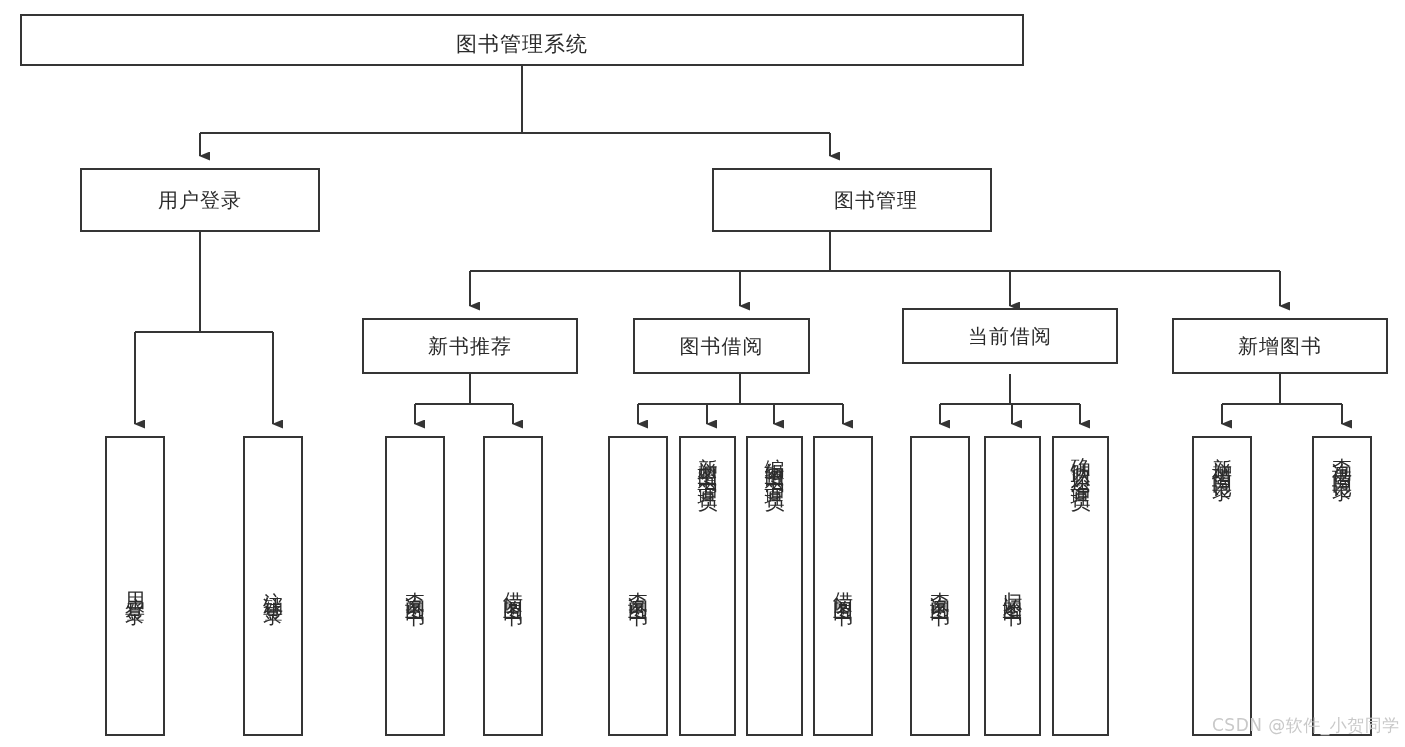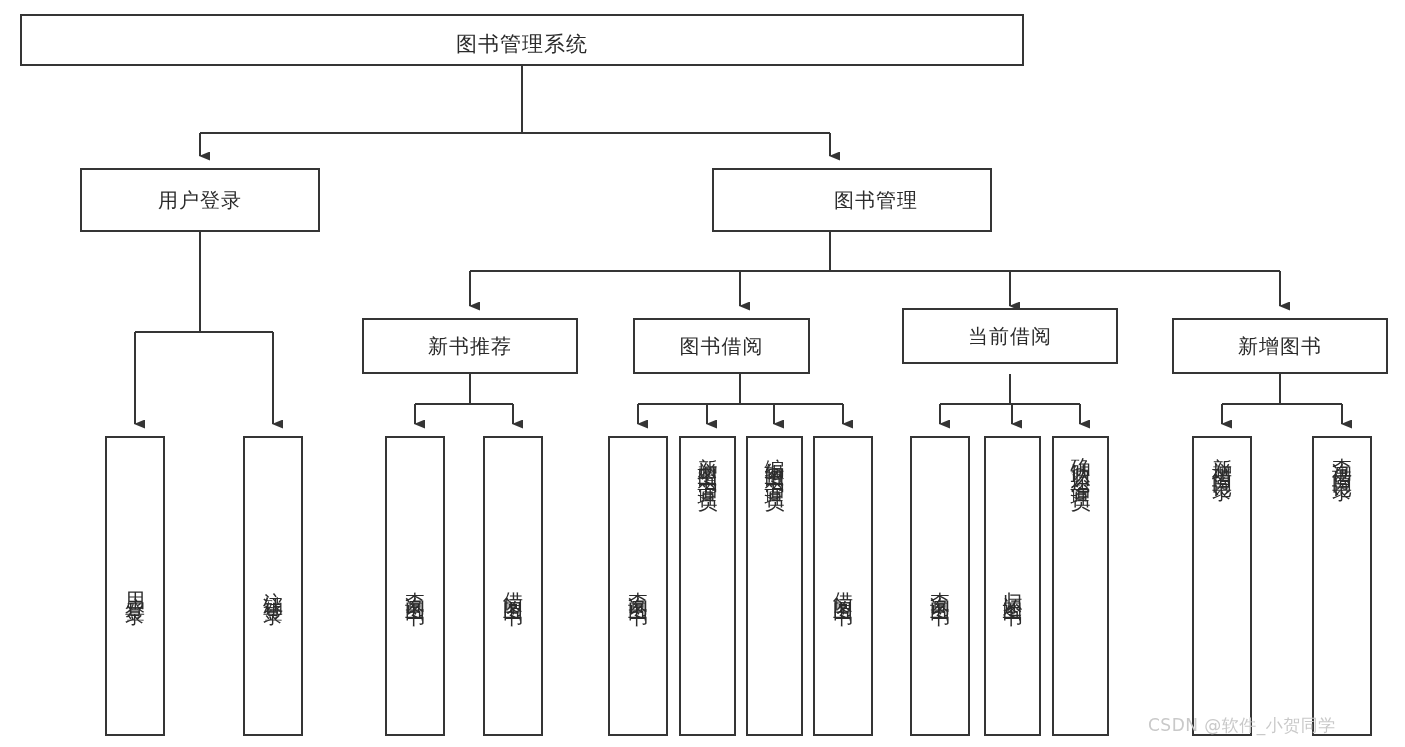--- a/index.html
+++ b/index.html
@@ -179,14 +179,14 @@
         <div class="node-label">确认归还（管理员）</div>
       </div>
       <div class="node-box level-3 leaf tall-text" style="left: 1192px; top: 436px; width: 60px; height: 300px;">
         <div class="node-label">新增借阅记录</div>
       </div>
       <div class="node-box level-3 leaf tall-text" style="left: 1312px; top: 436px; width: 60px; height: 300px;">
         <div class="node-label">查询借阅记录</div>
       </div>
     </div>
 
-  <div class="watermark" style="left:1148px; top:714px;">CSDN @软件_小贺同学</div>
+  <div class="watermark" style="left:1212px; top:714px;">CSDN @软件_小贺同学</div>
 </div>
 
 </body></html>

